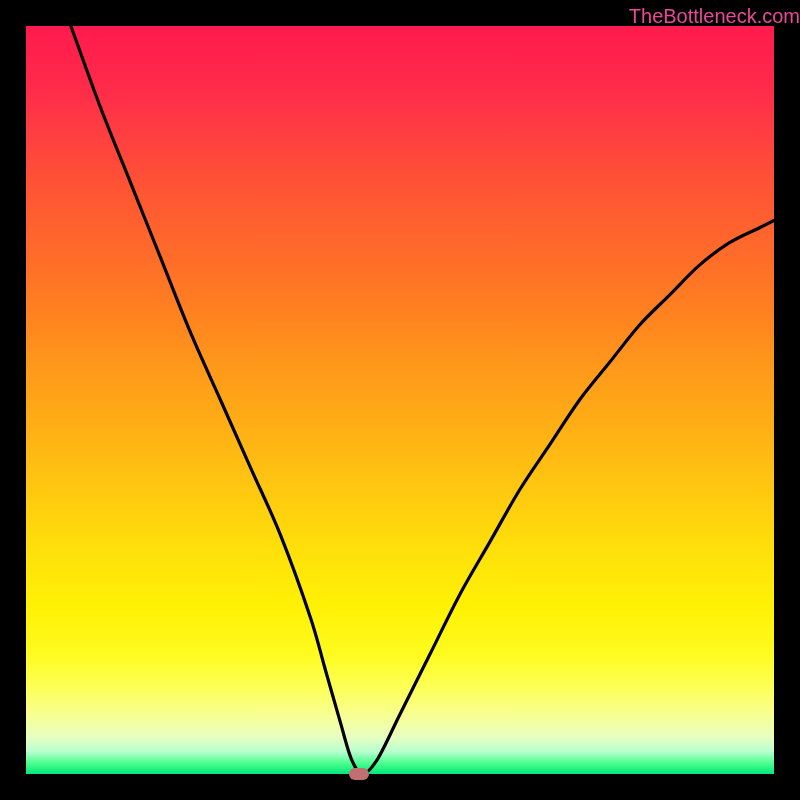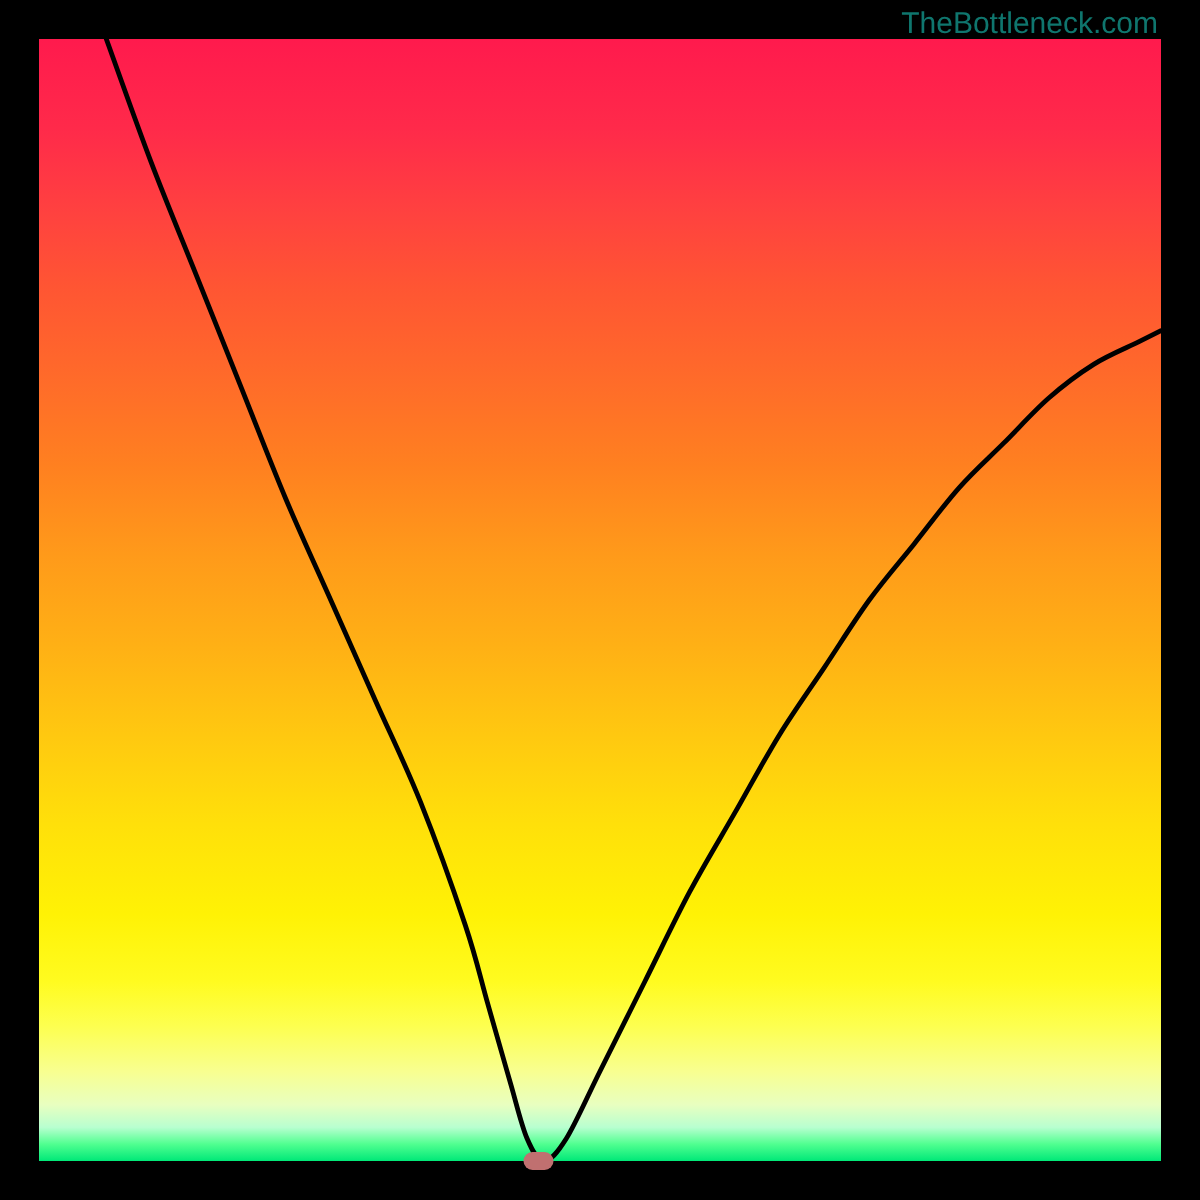--- a/index.html
+++ b/index.html
@@ -7,22 +7,22 @@
     padding: 0;
     width: 800px;
     height: 800px;
     background: #000;
     position: relative;
     font-family: Arial, sans-serif;
   }
   .watermark {
     position: absolute;
     top: 5px;
-    right: 28px;
-    color: #0f766e;
+    right: 0;
+    color: #ec4899;
     font-size: 20px;
     font-weight: 500;
     z-index: 10;
   }
   .plot-area {
     position: absolute;
     left: 26px;
     top: 26px;
     width: 748px;
     height: 748px;

